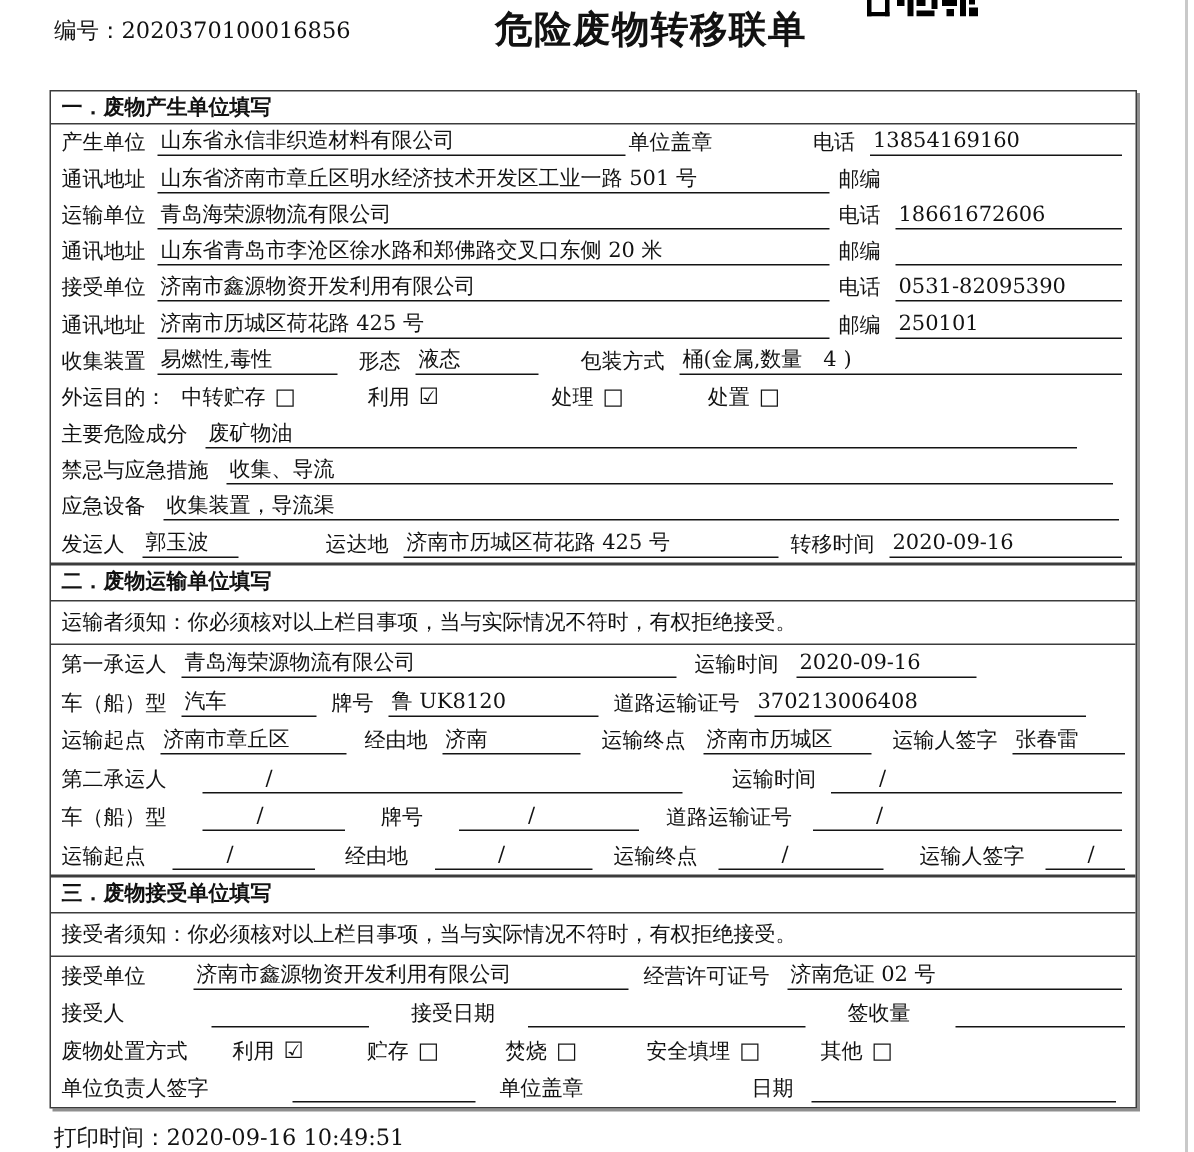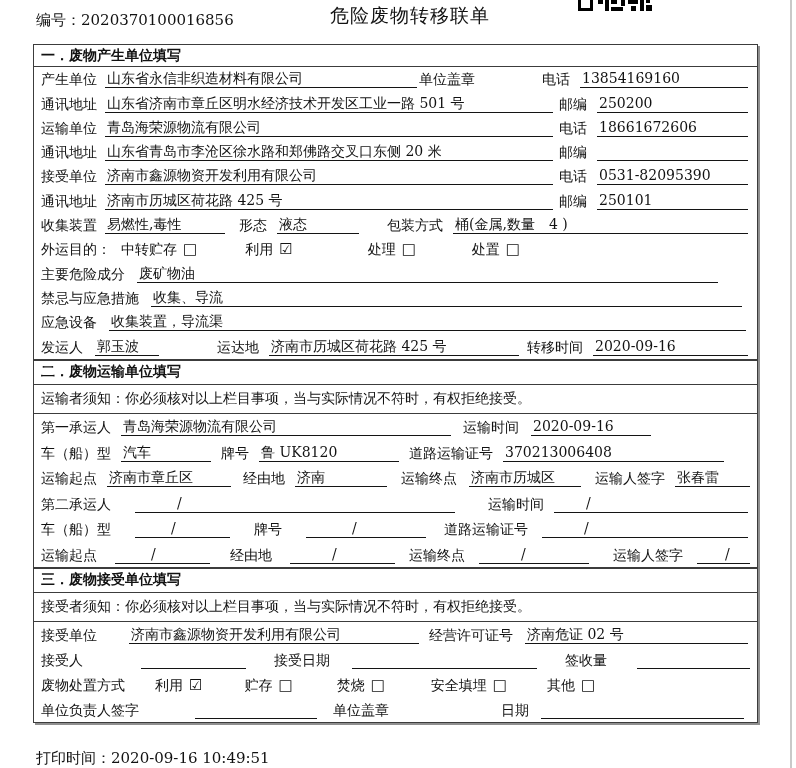--- a/index.html
+++ b/index.html
@@ -1,23 +1,23 @@
 <!DOCTYPE html>
 <html><head>
 <meta charset="utf-8">
 <style>
   html,body{margin:0;padding:0}
   body{width:796px;height:768px;background:#ffffff;position:relative;overflow:hidden;
        font-family:"DejaVu Serif","Liberation Serif",serif;color:#121212;}
   .hdr-serial{position:absolute;left:36px;top:11px;font-size:15px;white-space:nowrap}
-  .hdr-title{position:absolute;left:330px;top:3px;font-size:19px;font-weight:normal;
+  .hdr-title{position:absolute;left:330px;top:3px;font-size:25px;font-weight:bold;
              font-family:"DejaVu Sans","Liberation Sans",sans-serif;letter-spacing:1px;white-space:nowrap}
   .qr{position:absolute;left:578px;top:0}
   .page-edge{position:absolute;left:790px;top:0;width:2px;height:768px;background:#c9c9c9}
-  .form{position:absolute;left:33px;top:44px;width:723px;background:#fff;
+  .form{position:absolute;left:33px;top:60px;width:723px;background:#fff;
         border:1px solid #3c3c3c;box-shadow:2px 2px 0 #8f8f8f;box-sizing:content-box}
   .sec-h{font-family:"DejaVu Sans","Liberation Sans",sans-serif;font-weight:bold;font-size:14px;
          padding-left:7px;display:flex;align-items:center;border-bottom:1px solid #3c3c3c;box-sizing:border-box}
   .h1{height:22px}
   .h23{height:26px;border-top:2px solid #3c3c3c}
   .notice{height:29px;display:flex;align-items:center;padding-left:7px;font-size:14px;
           border-bottom:1px solid #3c3c3c;box-sizing:border-box;white-space:nowrap}
   .row{display:flex;align-items:flex-end;padding:0 5px 3px 7px;font-size:14px;box-sizing:border-box}
   .rs1{height:24.3px}
   .rs2{height:25.5px}
@@ -67,21 +67,20 @@
     <span class="u" style="width:312px;margin-left:8px">山东省永信非织造材料有限公司</span>
     <span class="lbl" style="margin-left:2px">单位盖章</span>
     <span class="lbl" style="margin-left:auto">电话</span>
     <span class="u" style="width:168px;margin-left:10px;margin-right:4px">13854169160</span>
   </div>
 
   <div class="row rs1">
     <span class="lbl">通讯地址</span>
     <span class="u" style="width:448px;margin-left:8px">山东省济南市章丘区明水经济技术开发区工业一路 501 号</span>
     <span class="lbl" style="margin-left:6px">邮编</span>
-    <span class="u fill" style="margin-left:10px;margin-right:4px">250200</span>
   </div>
 
   <div class="row rs1">
     <span class="lbl">运输单位</span>
     <span class="u" style="width:448px;margin-left:8px">青岛海荣源物流有限公司</span>
     <span class="lbl" style="margin-left:6px">电话</span>
     <span class="u fill" style="margin-left:10px;margin-right:4px">18661672606</span>
   </div>
 
   <div class="row rs1">

